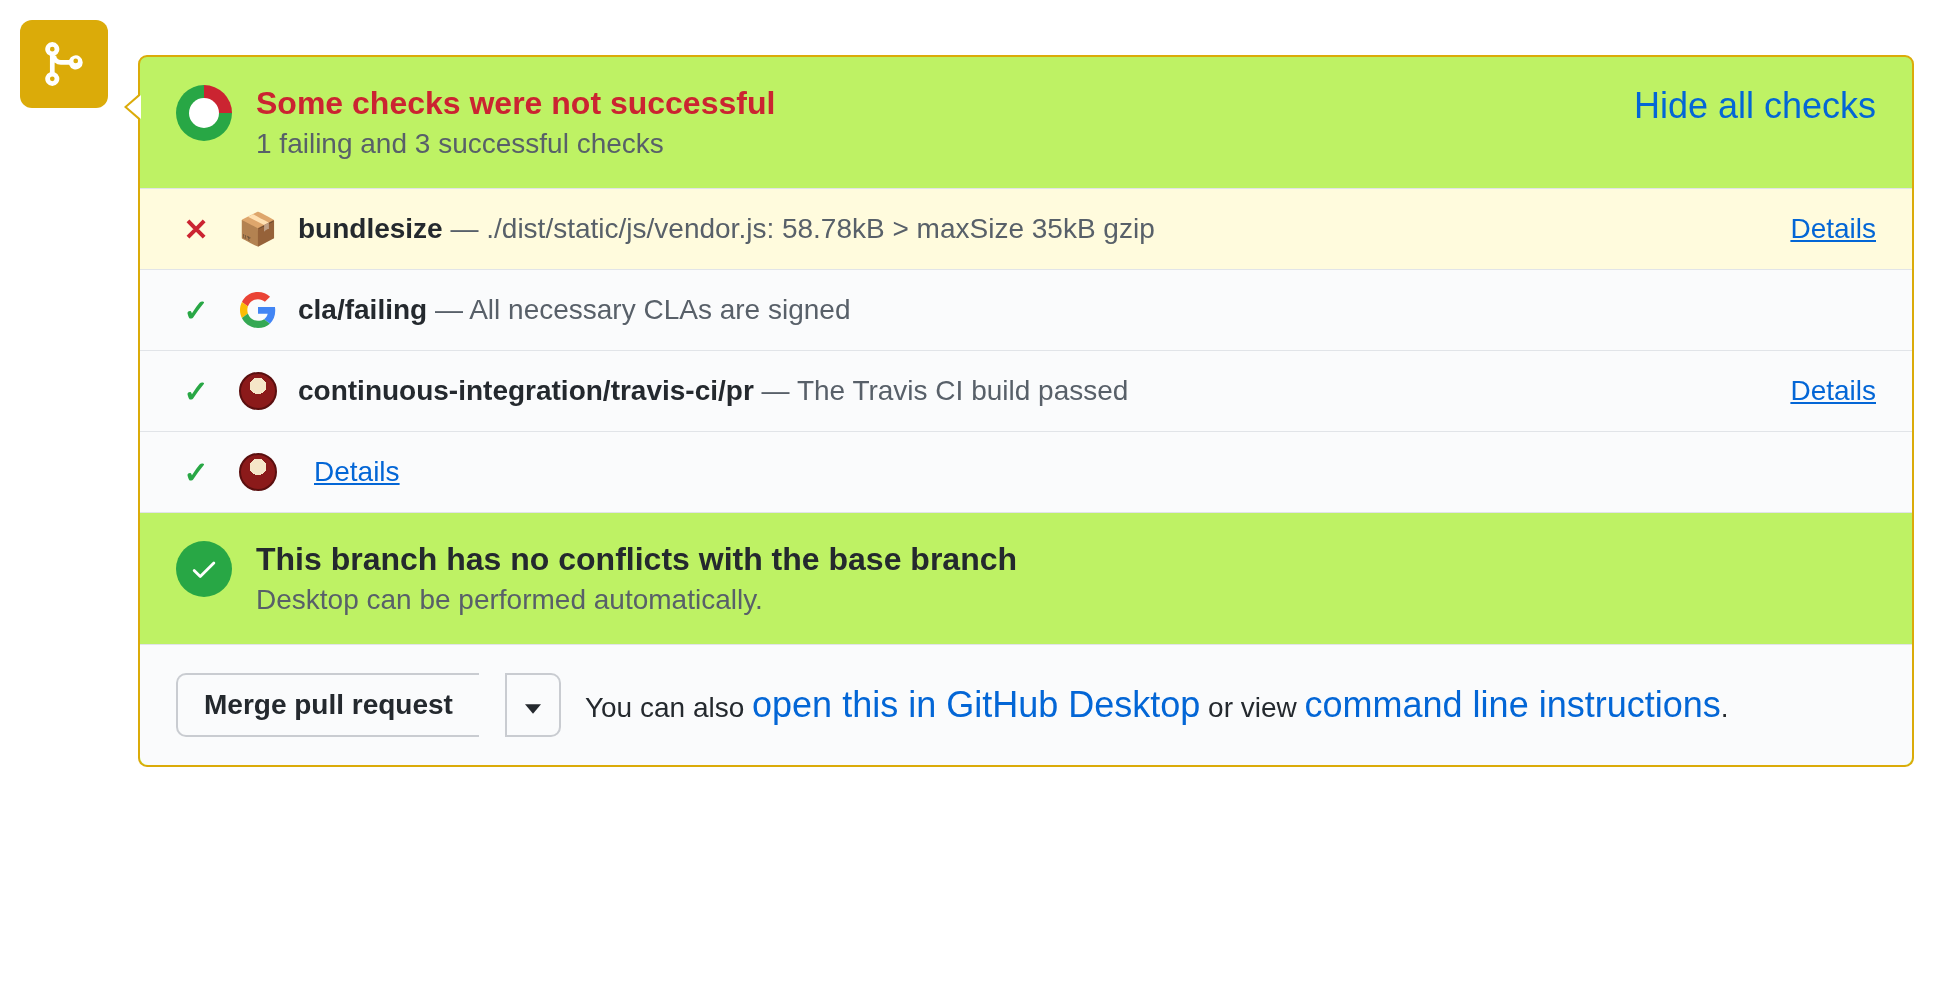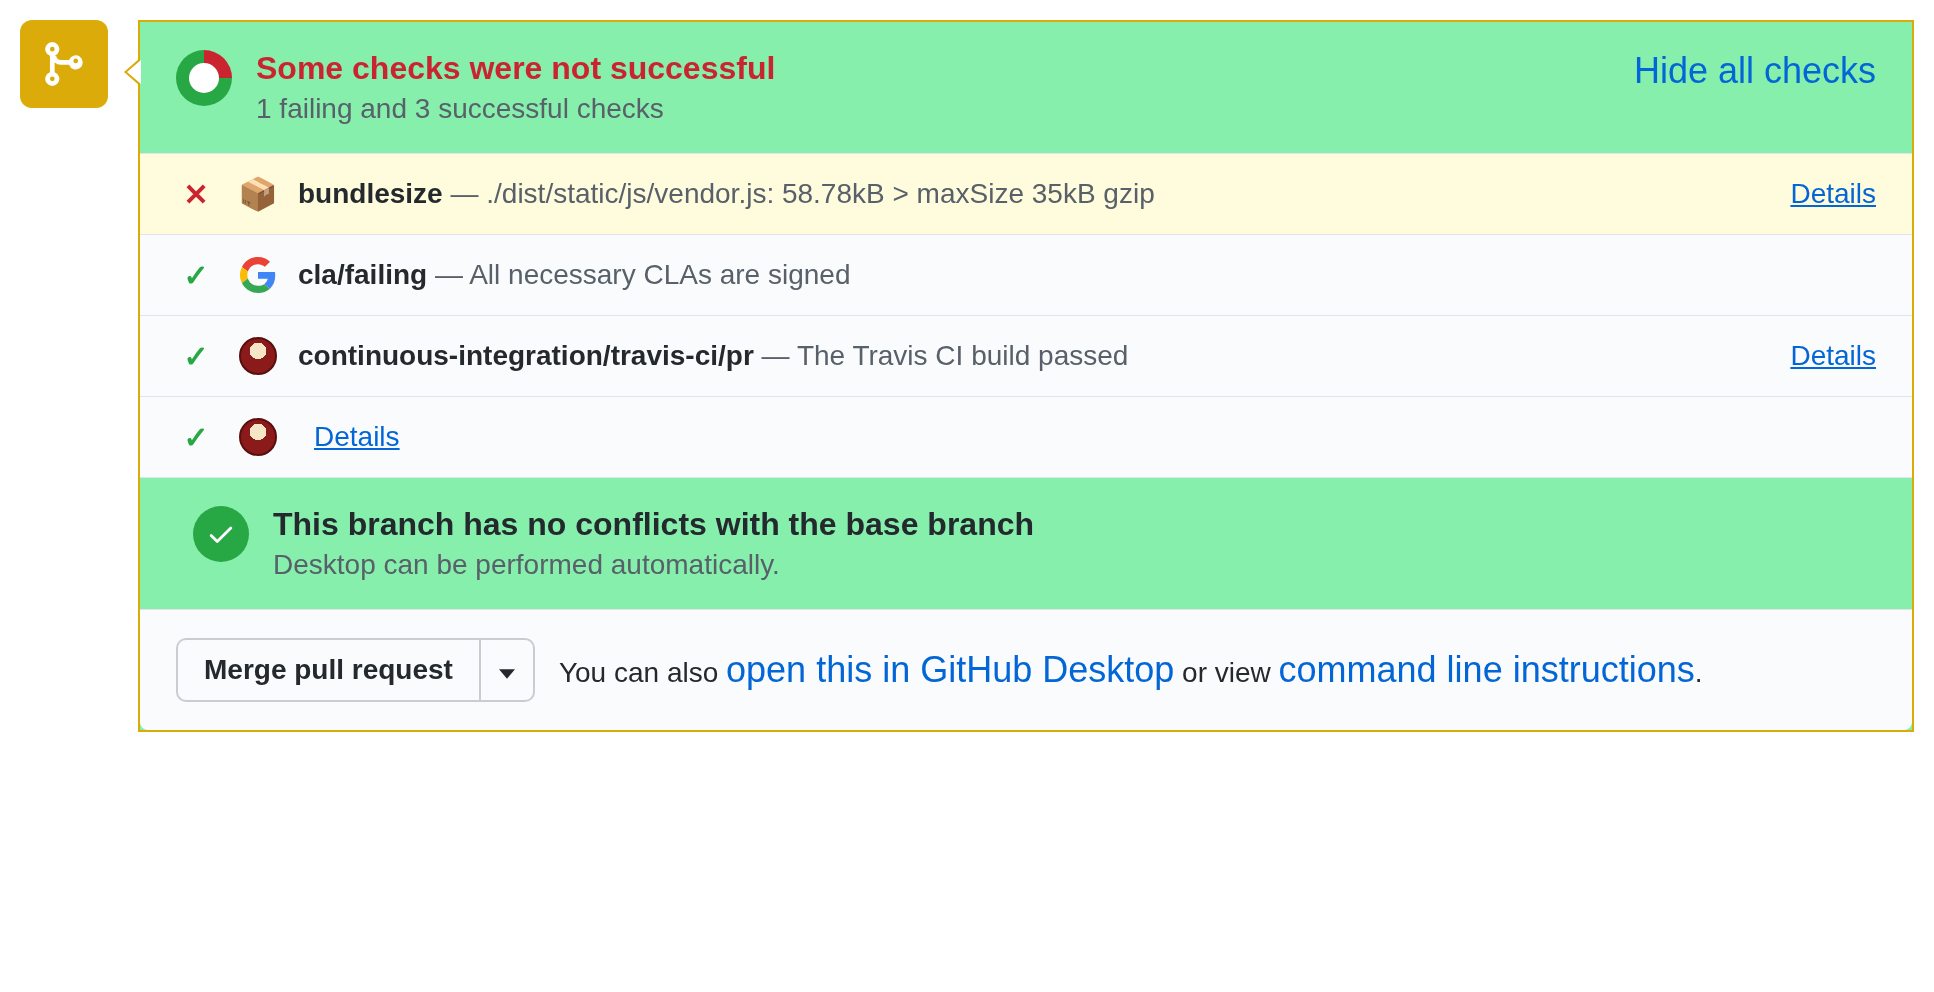--- a/index.html
+++ b/index.html
@@ -23,23 +23,24 @@
     border-radius: 12px;
     display: flex;
     align-items: center;
     justify-content: center;
     flex-shrink: 0;
     position: relative;
   }
   .merge-box {
     flex: 1;
     border: 2px solid #dbab09;
-    border-radius: 0;
-    background: #86efac;
+    border-radius: 9px;
+    background: #bef264;
     position: relative;
+    margin-top: 35px;
   }
   .merge-box::before {
     content: "";
     position: absolute;
     left: -16px;
     top: 36px;
     width: 0;
     height: 0;
     border-top: 14px solid transparent;
     border-bottom: 14px solid transparent;
@@ -137,21 +138,21 @@
   }
   .details-link {
     color: #0366d6;
     cursor: pointer;
     margin-left: 16px;
     text-decoration: underline;
   }
   .merge-status {
     display: flex;
     align-items: flex-start;
-    padding: 28px 53px;
+    padding: 28px 36px;
     border-bottom: 1px solid #e1e4e8;
   }
   .success-circle {
     width: 56px;
     height: 56px;
     background: #28a745;
     border-radius: 50%;
     display: flex;
     align-items: center;
     justify-content: center;
@@ -167,20 +168,21 @@
   .merge-actions {
     padding: 28px 36px;
     display: flex;
     align-items: center;
     background: #fafbfc;
     border-radius: 0 0 8px 8px;
   }
   .btn-group {
     display: inline-flex;
     margin-right: 24px;
+    gap: 26px;
   }
   .btn {
     font-size: 28px;
     font-weight: 600;
     padding: 14px 26px;
     background: #fafbfc;
     border: 2px solid #c9ccd1;
     cursor: pointer;
     color: #24292e;
   }

